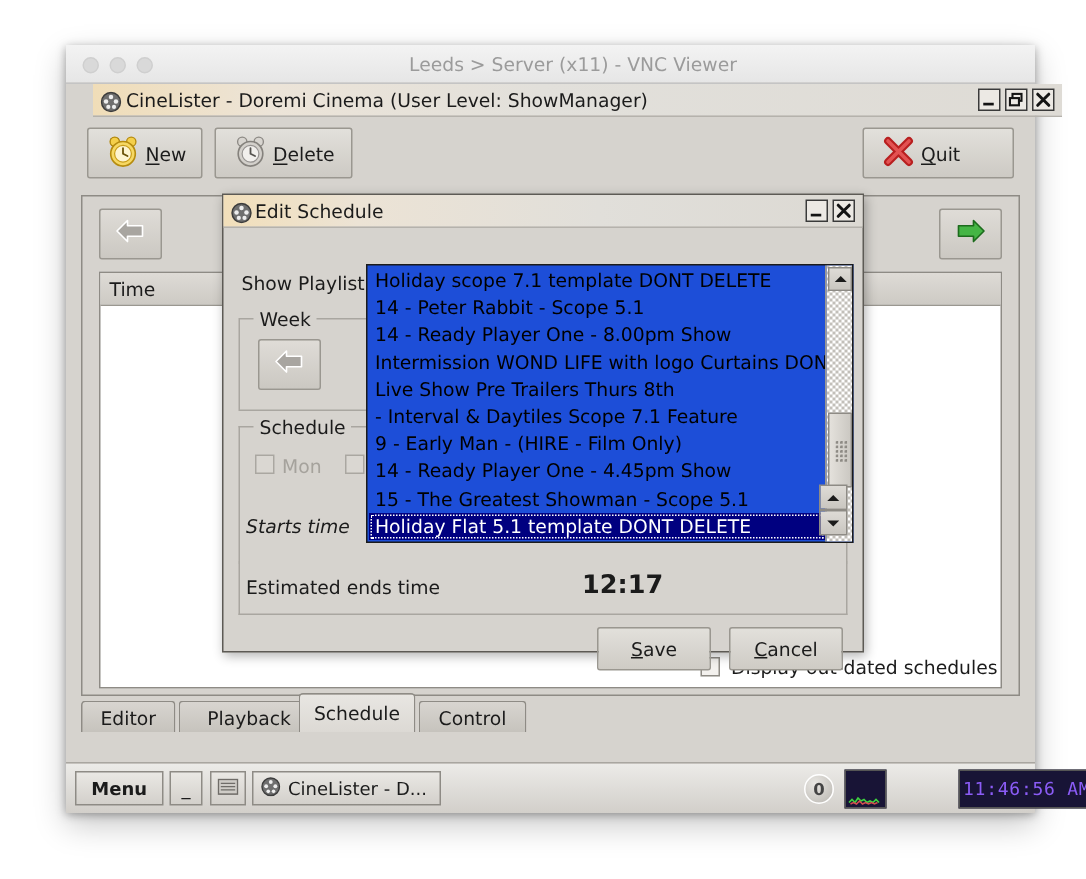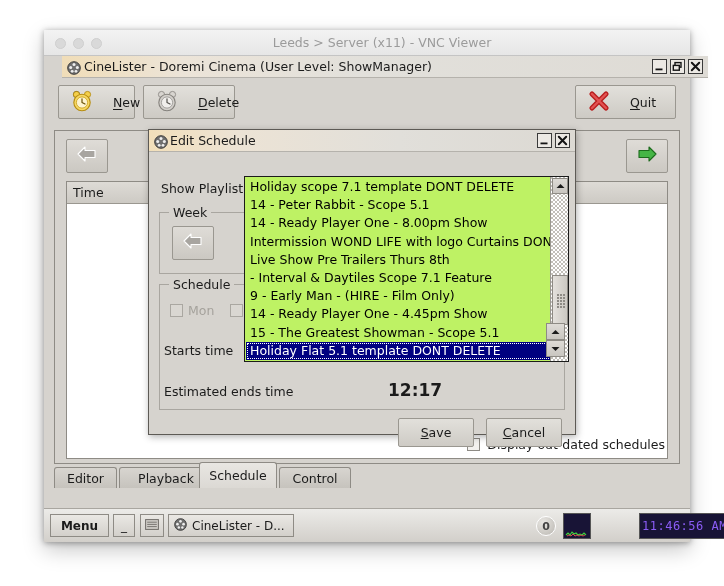--- a/index.html
+++ b/index.html
@@ -110,21 +110,21 @@
   .tb-btn {
     position: absolute;
     top: 7px;
     height: 34px;
     background: linear-gradient(#e2e0db, #cdcac4);
     border: 1px solid #9a9790;
     border-radius: 2px;
     box-sizing: border-box;
     display: flex;
     align-items: center;
-    gap: 20px;
+    gap: 4px;
     padding: 0 12px;
     font-size: 12.5px;
     color: #1b1b1b;
   }
   .tb-btn .lbl u { text-underline-offset: 2px; }
   .tb-new { left: 14px; width: 77px; }
   .tb-del { left: 99px; width: 92px; align-items: center; }
   .tb-quit { left: 531px; width: 101px; }
 
   
@@ -291,21 +291,21 @@
     left: 12px; top: 13px;
     width: 42px; height: 34px;
     background: linear-gradient(#dfdcd7, #cbc8c2);
     border: 1px solid #9a9790;
     border-radius: 2px;
     box-sizing: border-box;
     display: flex; align-items: center; justify-content: center;
   }
   .daychk {
     position: absolute;
-    display: flex; align-items: center; gap: 5px;
+    display: flex; align-items: flex-start; gap: 5px;
     font-size: 12.5px;
     color: #a5a29c;
   }
   .daychk .chkbox {
     width: 13px; height: 13px;
     background: #dad7d2;
     border: 1px solid #aaa7a1;
     box-sizing: border-box;
   }
   .ends-time {
@@ -336,21 +336,21 @@
     display: flex; align-items: center; justify-content: center;
   }
   .btn-save { left: 249px; width: 76px; }
   .btn-cancel { left: 337px; width: 76px; }
 
   
   .dropdown {
     position: absolute;
     left: 244px; top: 176px;
     width: 325px; height: 186px;
-    background: #bef264;
+    background: #1d4ed8;
     border: 1px solid #1b1b1b;
     box-sizing: border-box;
     z-index: 20;
   }
   .dd-items {
     position: absolute;
     left: 1px; top: 1px;
     width: 304px; height: 182px;
     overflow: hidden;
   }
@@ -669,21 +669,21 @@
 
         <div class="daychk" style="left:10px; top:18px;">
           <span class="chkbox"></span>
           <span>Mon</span>
         </div>
         <div class="daychk" style="left:70px; top:18px;">
           <span class="chkbox"></span>
           <span>T</span>
         </div>
 
-        <div class="row-label" style="left:4px; top:58px;">Starts time</div>
+        <div class="row-label" style="left:4px; top:58px;font-style:italic;">Starts time</div>
       </div>
 
       <div class="ends-panel">
         <div class="row-label" style="left:4px; top:10px;">Estimated ends time</div>
         <div class="ends-time" style="left:228px; top:6px;">12:17</div>
       </div>
 
       <div class="dlg-btn btn-save">
         <span><u>S</u>ave</span>
       </div>

